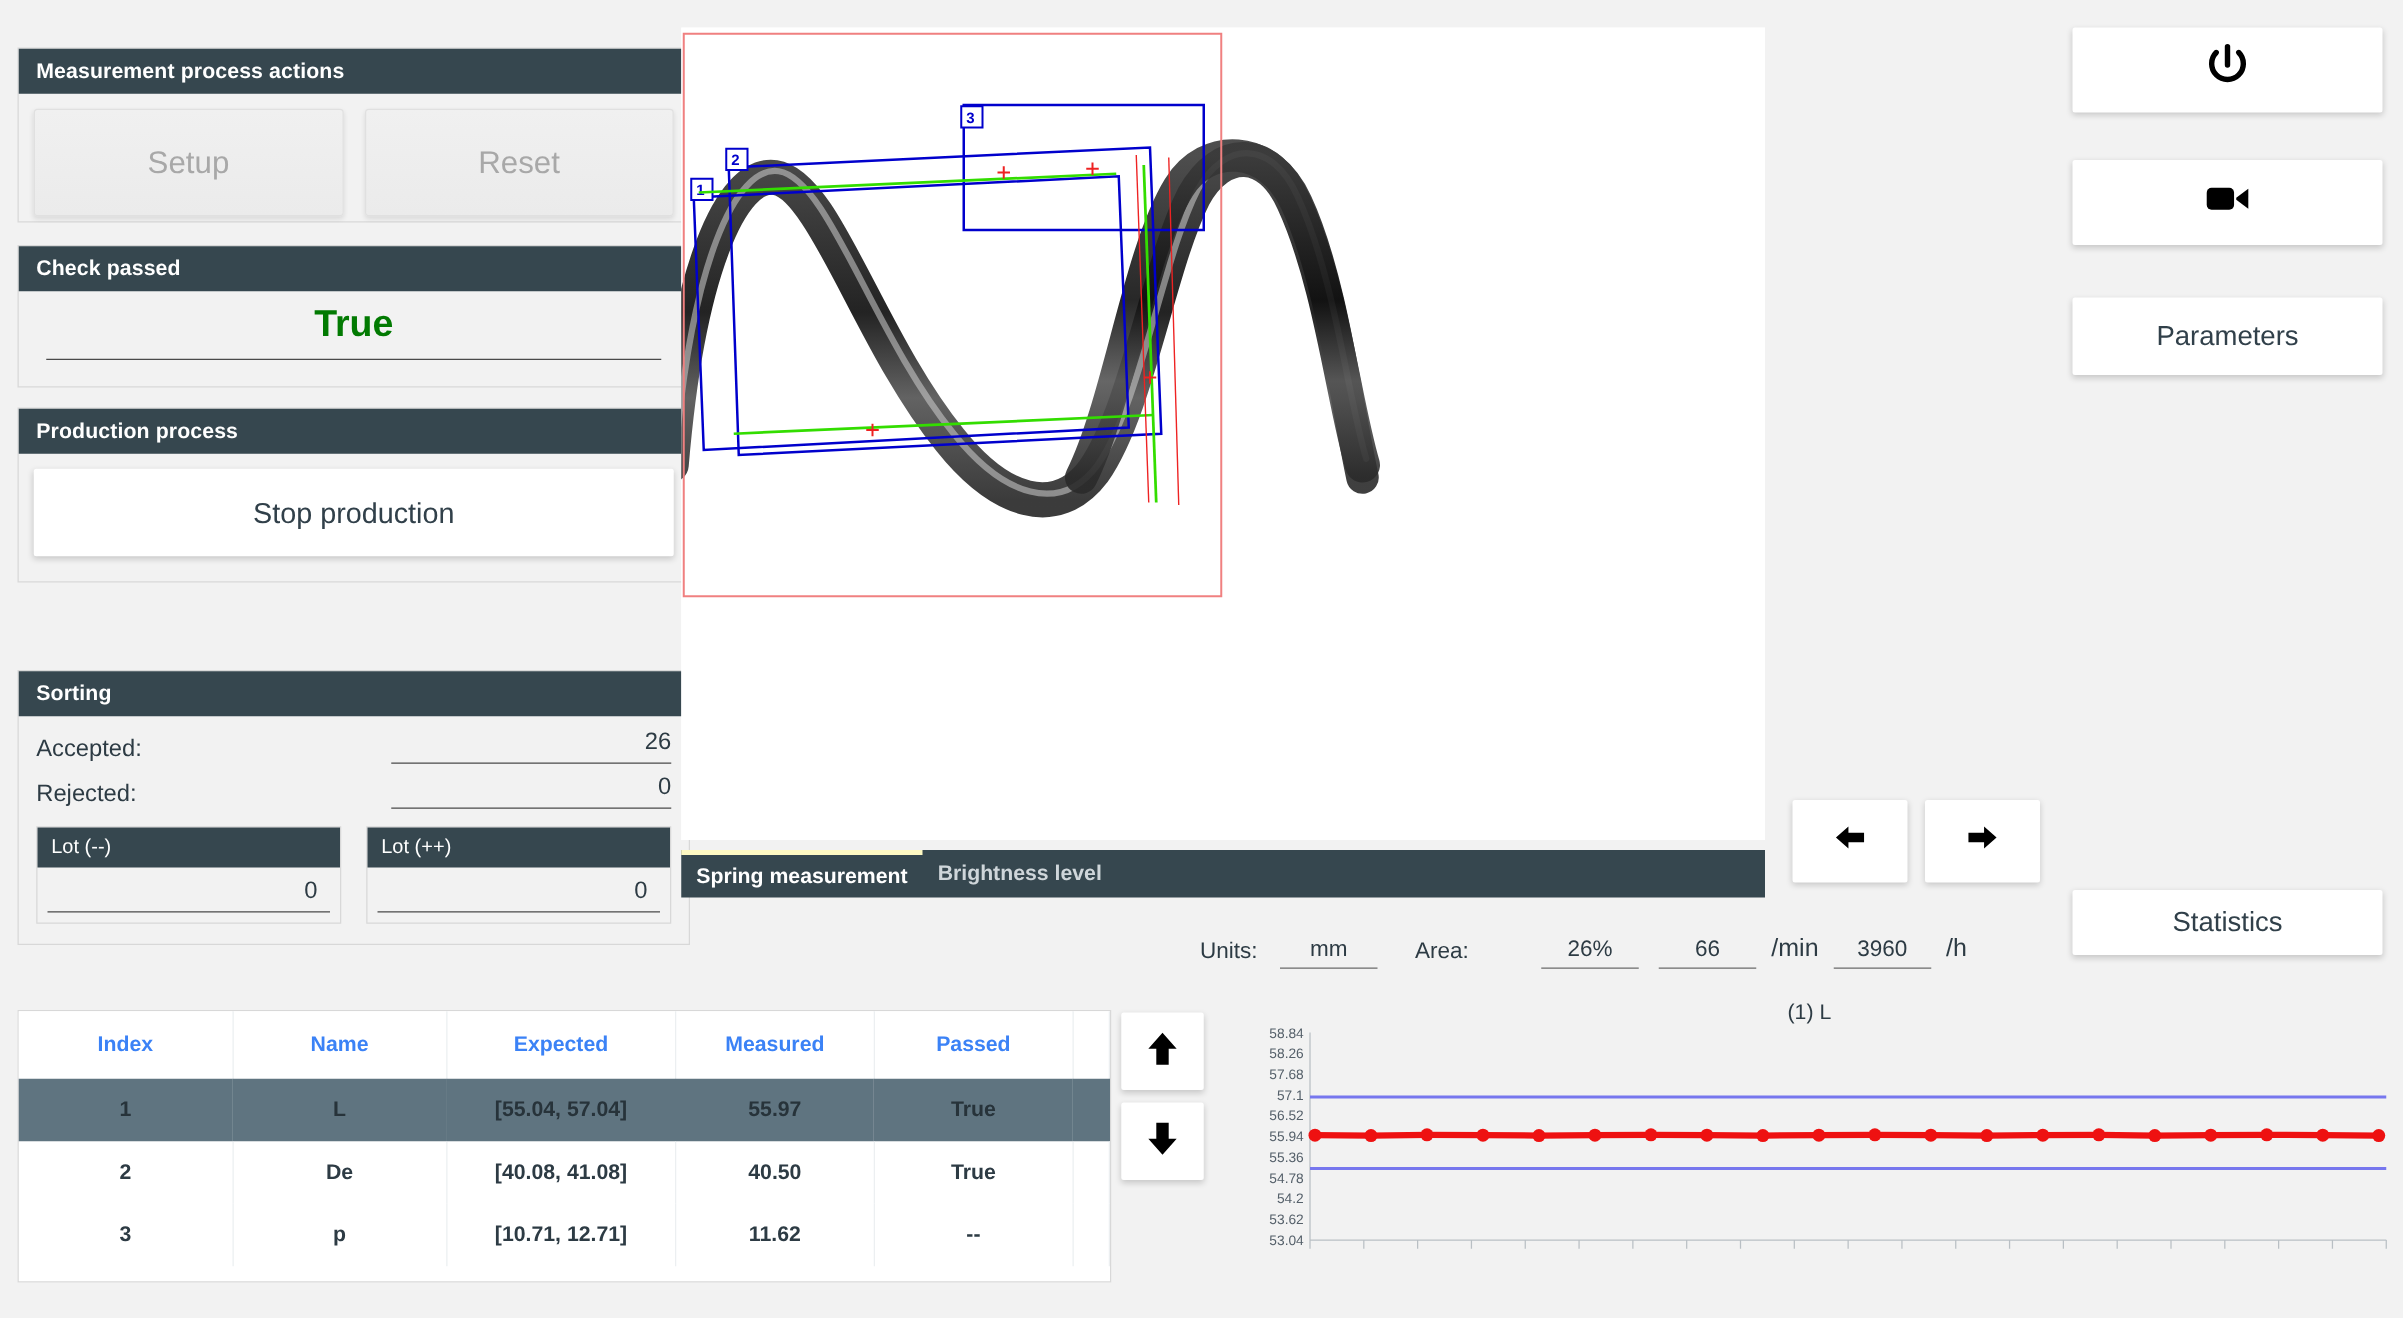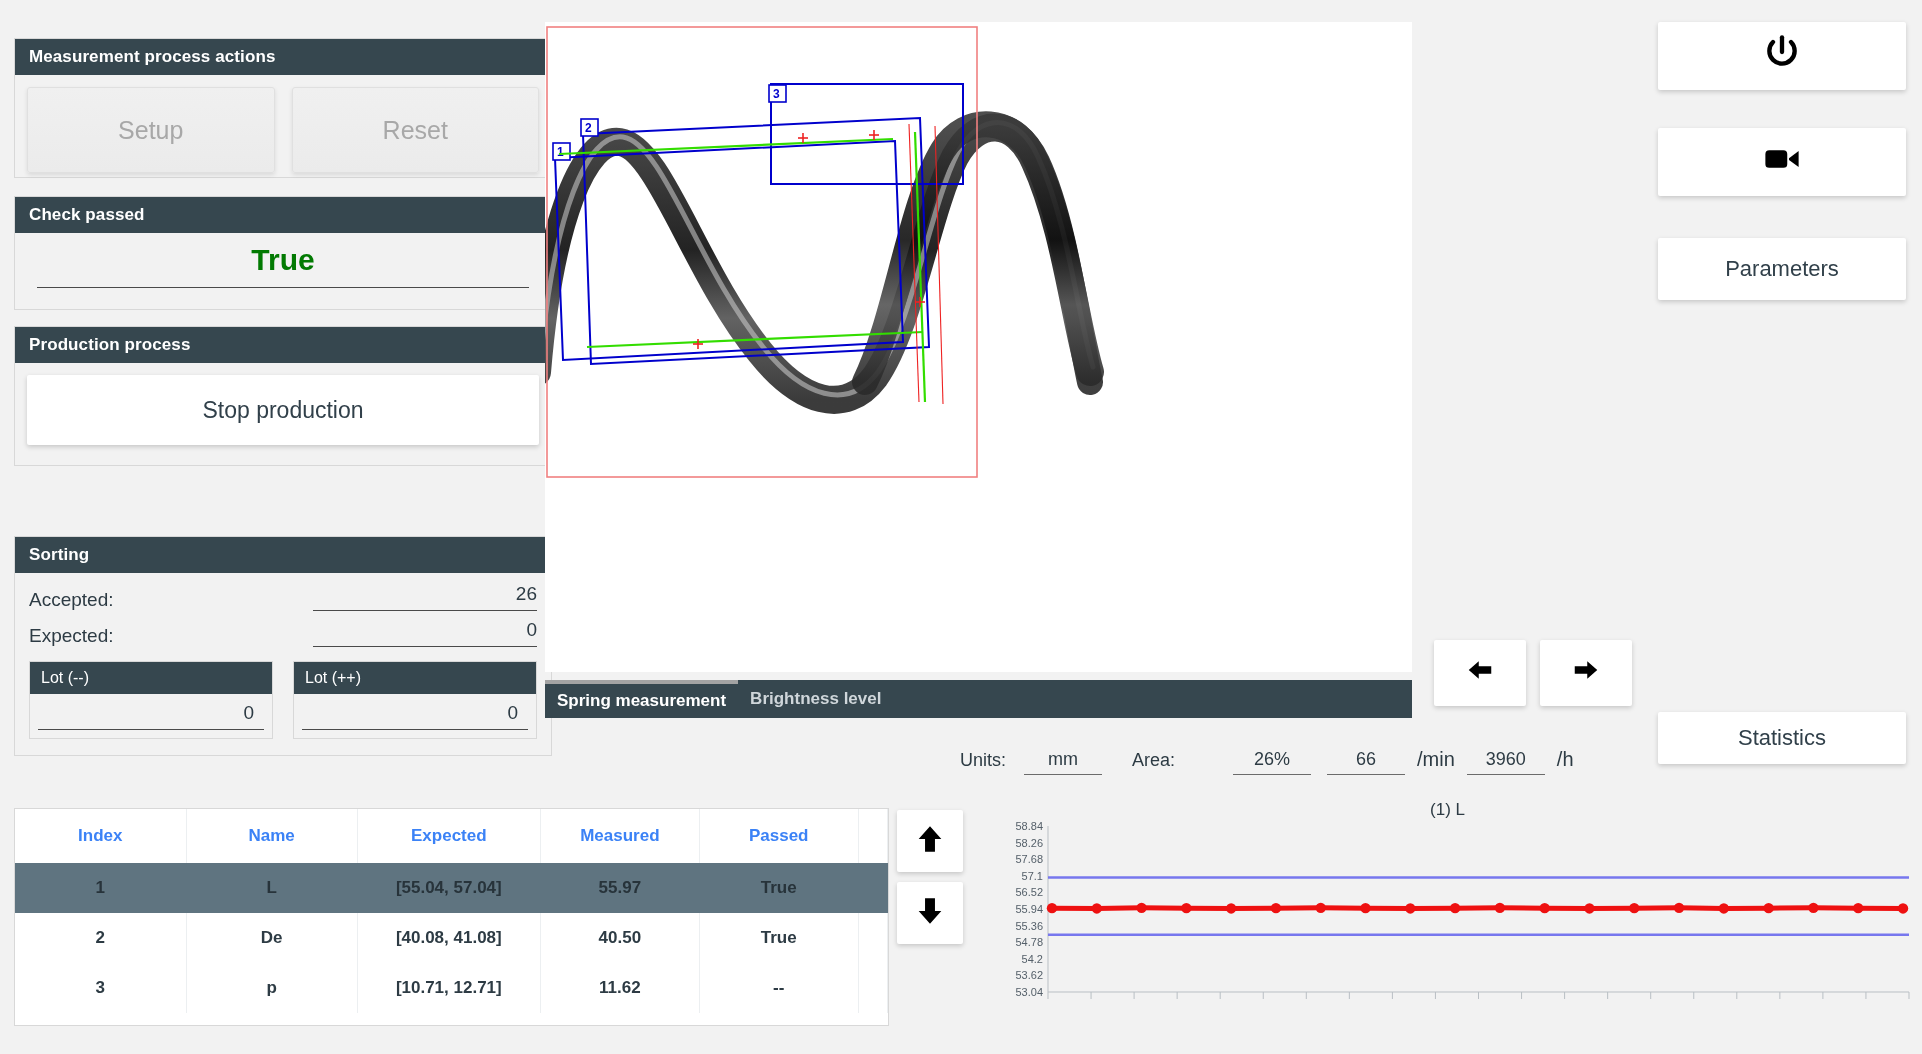--- a/index.html
+++ b/index.html
@@ -163,21 +163,21 @@
     position:absolute; left: 545px; top: 680px;
     width: 867px; height: 38px;
     background:#36474f;
     display:flex; align-items:center;
   }
   .tab {
     color:#ffffff; font-weight:bold; font-size:17px;
     padding: 0 12px; height: 38px; line-height: 38px;
     box-sizing:border-box; cursor:pointer;
   }
-  .tab.active { border-top: 4px solid #a3a3a3; line-height: 34px; color:#ffffff;}
+  .tab.active { border-top: 4px solid #fef9c3; line-height: 34px; color:#ffffff;}
   .tab.inactive { color:#cfd6da; }
 
   
   #units-row {
     position:absolute; left: 960px; top: 748px;
     display:flex; align-items: flex-end; gap: 0px;
     font-size: 18px; color:#2d3b44;
   }
   #units-row .lbl { padding: 0 10px 4px 0; }
   #units-row .fld {
@@ -248,21 +248,21 @@
     <div id="sorting" class="panel">
       <div class="panel-head">Sorting</div>
       <div class="panel-body">
 
         <div class="kv-row">
           <div class="kv-label">Accepted:</div>
           <div class="kv-field">26</div>
         </div>
 
         <div class="kv-row">
-          <div class="kv-label">Expected:</div>
+          <div class="kv-label">Rejected:</div>
           <div class="kv-field">0</div>
         </div>
 
         <div class="lot-row">
           <div class="lot-box">
             <div class="lot-head">Lot (--)</div>
             <div class="lot-val">0</div>
             <div class="lot-pad"></div>
           </div>
           <div class="lot-box">

